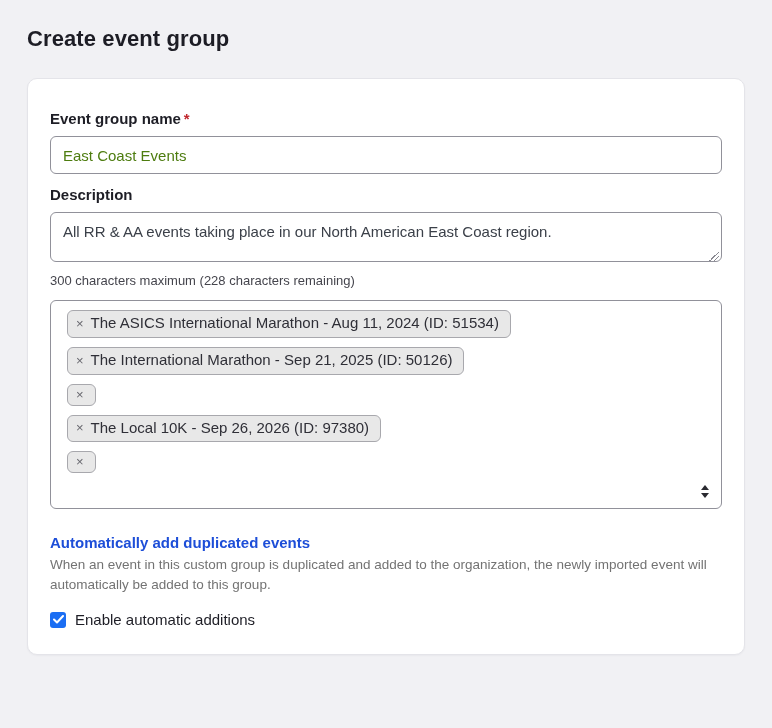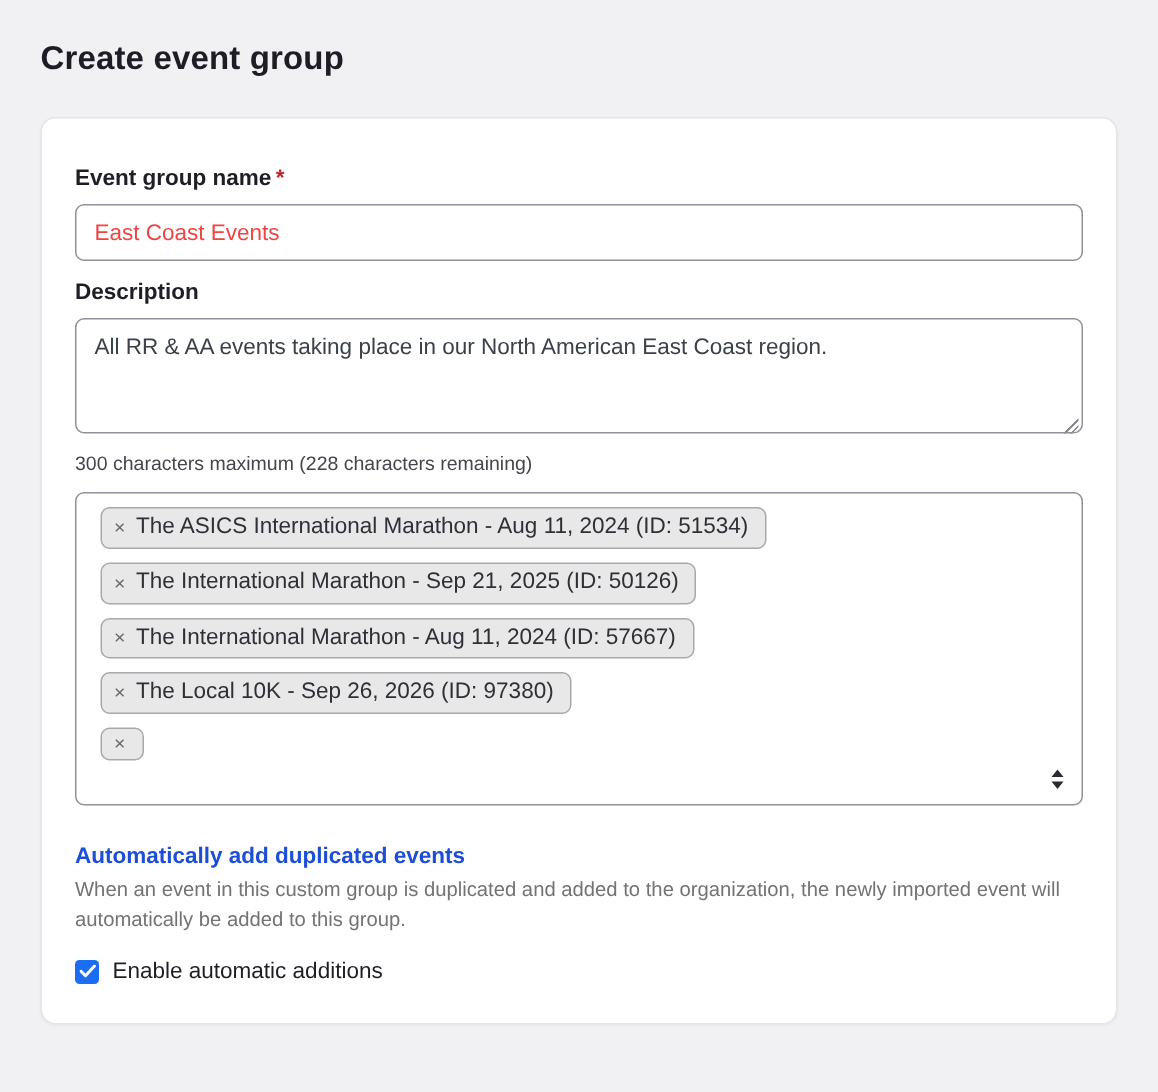--- a/index.html
+++ b/index.html
@@ -35,29 +35,29 @@
   }
   .required-marker { color: #c0272d; font-weight: 700; margin-left: 3px; }
   .text-input {
     width: 100%;
     height: 38px;
     border: 1px solid #91919a;
     border-radius: 6px;
     padding: 0 12px;
     font-size: 15px;
     font-family: "Liberation Sans", sans-serif;
-    color: #ef4444;
+    color: #4d7c0f;
     background: #fff;
     outline: none;
   }
   .field-group { margin-bottom: 12px; }
   .textarea-wrap { position: relative; }
   .textarea-input {
     width: 100%;
-    height: 77px;
+    height: 50px;
     border: 1px solid #91919a;
     border-radius: 6px;
     padding: 9px 12px;
     font-size: 15px;
     font-family: "Liberation Sans", sans-serif;
     color: #3b4049;
     background: #fff;
     resize: none;
     outline: none;
     line-height: 1.35;
@@ -201,21 +201,20 @@
         </div>
         <div class="chip-row">
           <span class="chip">
               <span class="remove-x">×</span>
               <span class="chip-label">The International Marathon - Sep 21, 2025 (ID: 50126)</span>
             </span>
         </div>
         <div class="chip-row">
           <span class="chip">
               <span class="remove-x">×</span>
-              <span class="chip-label">The International Marathon - Aug 11, 2024 (ID: 57667)</span>
             </span>
         </div>
         <div class="chip-row">
           <span class="chip">
               <span class="remove-x">×</span>
               <span class="chip-label">The Local 10K - Sep 26, 2026 (ID: 97380)</span>
             </span>
         </div>
         <div class="chip-row">
           <span class="chip">

